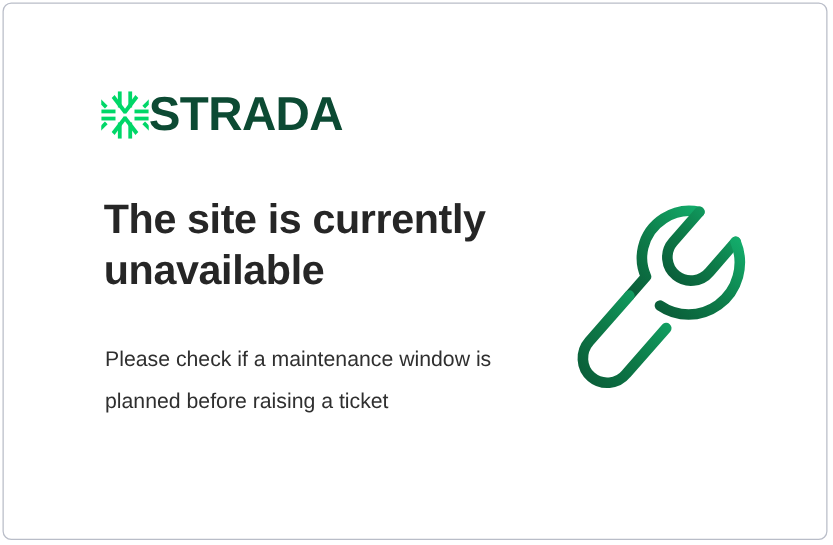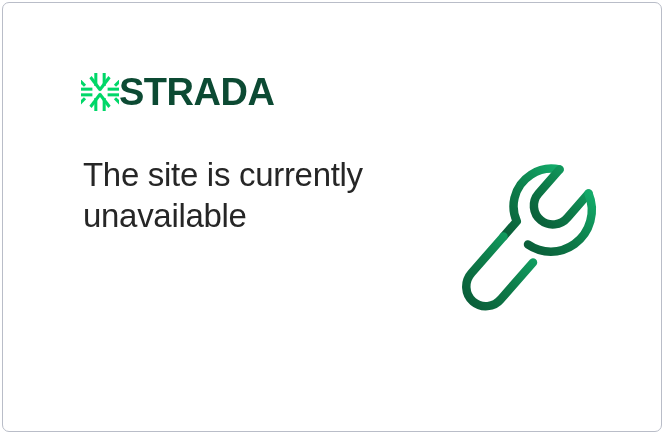--- a/index.html
+++ b/index.html
@@ -51,21 +51,21 @@
   }
 
   
   #headline {
     position: absolute;
     left: 80px;
     top: 152px;
     width: 340px;
     margin: 0;
     font-size: 33px;
-    font-weight: normal;
+    font-weight: bold;
     line-height: 1.24;
     color: #262626;
     letter-spacing: -0.3px;
   }
   #body-copy {
     position: absolute;
     left: 81px;
     top: 268px;
     width: 310px;
     margin: 0;
@@ -121,20 +121,21 @@
           <polygon points="22,86 28,92 54,58 48,52"></polygon>
           <polygon points="78,86 72,92 46,58 52,52"></polygon>
         </g>
       </svg>
     </span>
     <span id="brand-wordmark">STRADA</span>
   </div>
 
   <h1 id="headline">The site is currently unavailable</h1>
 
+  <p id="body-copy">Please check if a maintenance window is planned before raising a ticket</p>
 
   <div id="wrench-illustration">
     <svg viewBox="0 0 166 160" aria-hidden="true">
       <defs>
         <linearGradient id="wrenchGrad" x1="0" y1="1" x2="1" y2="0">
           <stop offset="0%" stop-color="#0a5c38"></stop>
           <stop offset="45%" stop-color="#0d7a48"></stop>
           <stop offset="100%" stop-color="#13ab6a"></stop>
         </linearGradient>
       </defs>

